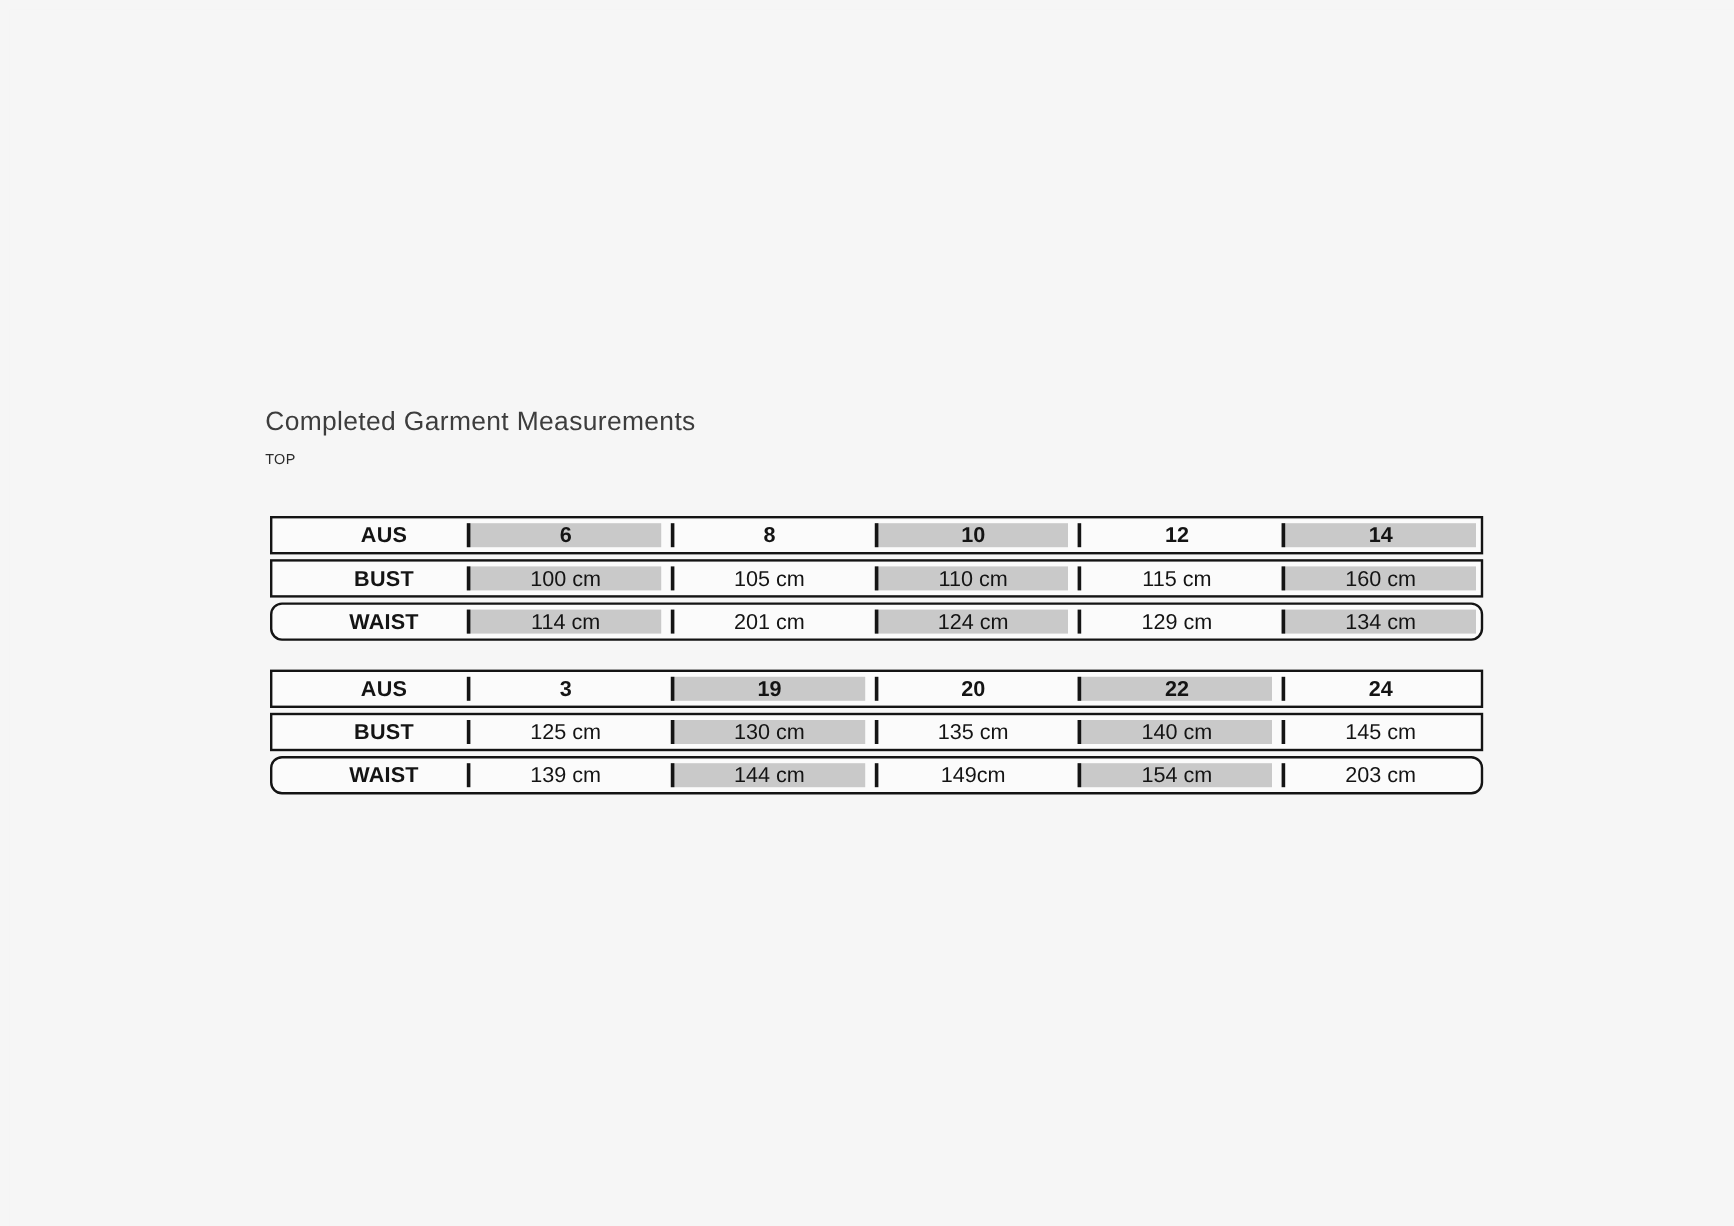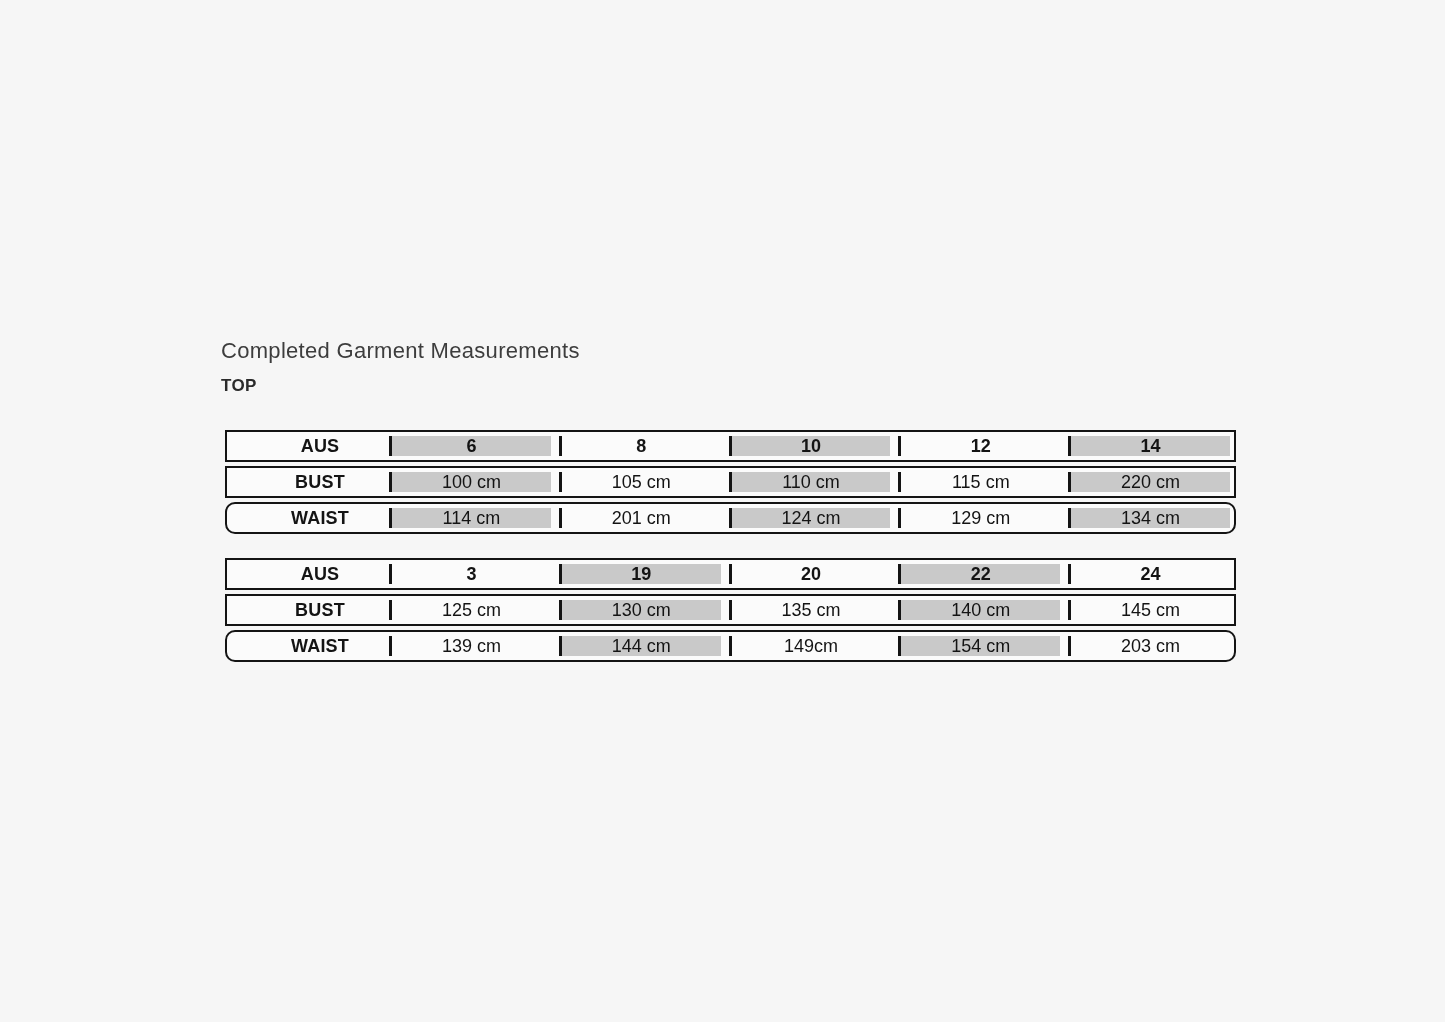--- a/index.html
+++ b/index.html
@@ -25,22 +25,22 @@
     position: absolute;
     left: 205px; top: 322px;
     font-size: 22px;
     font-weight: 400;
     letter-spacing: 0.3px;
     color: var(--title);
   }
   .subtitle {
     position: absolute;
     left: 205px; top: 360px;
-    font-size: 17px;
-    font-weight: 700;
+    font-size: 12px;
+    font-weight: 400;
     letter-spacing: 0.3px;
     color: #2b2b2b;
   }
   .size-table {
     position: absolute;
     left: 205px;
     width: 1019px;
   }
   .size-table.t1 { top: 410px; }
   .size-table.t2 { top: 538px; }
@@ -89,21 +89,21 @@
       <div class="cell data-cell bold shaded">10</div>
       <div class="cell data-cell bold">12</div>
       <div class="cell data-cell bold shaded">14</div>
     </div>
     <div class="trow">
       <div class="cell label-cell">BUST</div>
       <div class="cell data-cell shaded">100 cm</div>
       <div class="cell data-cell">105 cm</div>
       <div class="cell data-cell shaded">110 cm</div>
       <div class="cell data-cell">115 cm</div>
-      <div class="cell data-cell shaded">220 cm</div>
+      <div class="cell data-cell shaded">160 cm</div>
     </div>
     <div class="trow">
       <div class="cell label-cell">WAIST</div>
       <div class="cell data-cell shaded">114 cm</div>
       <div class="cell data-cell">201 cm</div>
       <div class="cell data-cell shaded">124 cm</div>
       <div class="cell data-cell">129 cm</div>
       <div class="cell data-cell shaded">134 cm</div>
     </div>
   </div>

